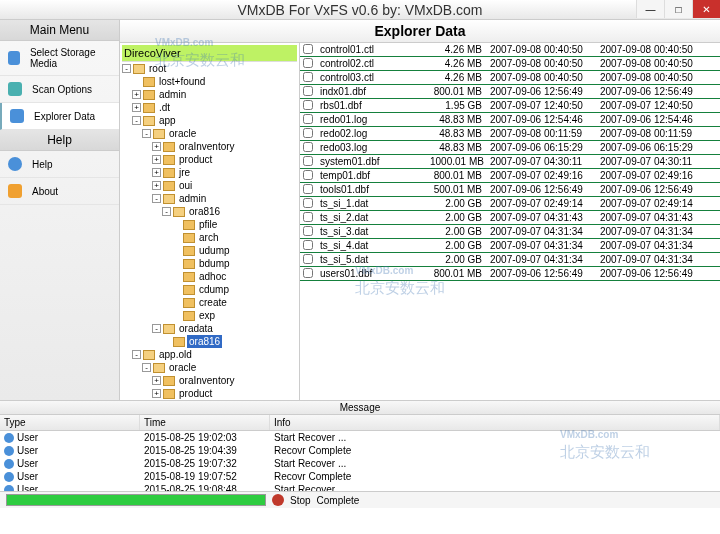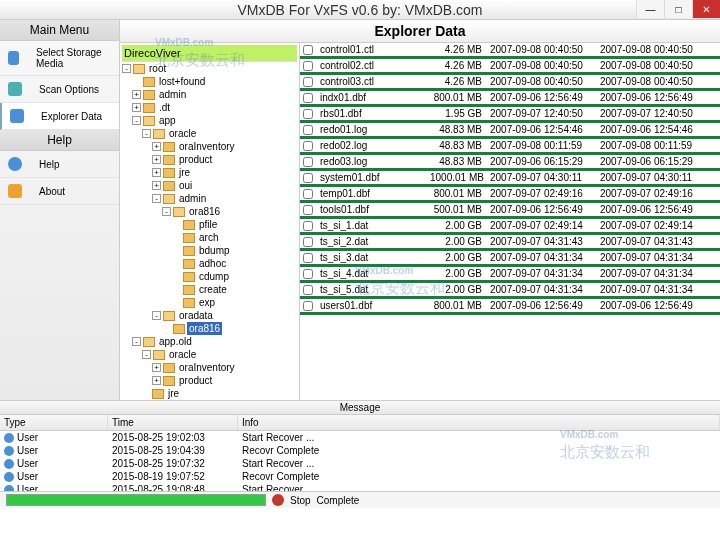--- a/index.html
+++ b/index.html
@@ -7,21 +7,21 @@
 .titlebar{height:20px;background:linear-gradient(#fff,#e8e8e8);border-bottom:1px solid #ccc;display:flex;align-items:center;justify-content:center;position:relative}
 .titlebar-text{font-size:14px;color:#333}
 .winbtns{position:absolute;right:0;top:0;display:flex;height:18px}
 .winbtn{width:28px;height:18px;display:flex;align-items:center;justify-content:center;font-size:10px;border-left:1px solid #ddd}
 .winbtn.close{background:#c9302c;color:#fff}
 .winbtn.max{background:#f5f5f5}
 .winbtn.min{background:#f5f5f5}
 .main{display:flex;height:380px}
 .sidebar{width:120px;background:linear-gradient(#f8f8f8,#eaeaea);border-right:1px solid #ccc;display:flex;flex-direction:column}
 .side-head{background:linear-gradient(#e5e5e5,#d8d8d8);text-align:center;padding:3px 0;border-bottom:1px solid #ccc;font-size:12px}
-.side-item{display:flex;align-items:center;gap:17px;padding:6px 8px;cursor:pointer;border-bottom:1px solid #e5e5e5}
+.side-item{display:flex;align-items:center;gap:10px;padding:6px 8px;cursor:pointer;border-bottom:1px solid #e5e5e5}
 .side-item.sel{background:#fff;border-left:2px solid #7ab}
 .sicon{width:14px;height:14px;border-radius:3px}
 .ic-blue{background:#4a90d9}
 .ic-teal{background:#4ab0b0}
 .ic-info{background:#4a90d9;border-radius:50%}
 .ic-home{background:#f0a030}
 .content{flex:1;display:flex;flex-direction:column}
 .content-title{text-align:center;font-weight:bold;font-size:14px;padding:3px 0;background:linear-gradient(#fff,#eee);border-bottom:1px solid #ccc}
 .panels{flex:1;display:flex;overflow:hidden}
 .tree-panel{width:180px;border-right:1px solid #ccc;overflow:auto;padding:2px;position:relative}
@@ -34,36 +34,36 @@
 .spacer{display:inline-block;width:9px}
 .ficon{width:12px;height:10px;background:#f0c060;border:1px solid #c09030;display:inline-block}
 .ficon.open{background:#f5d080}
 .ind1{padding-left:10px}.ind2{padding-left:20px}.ind3{padding-left:30px}.ind4{padding-left:40px}.ind5{padding-left:50px}
 .file-panel{flex:1;display:flex;flex-direction:column;overflow:hidden}
 .curpath{font-size:9px;padding:2px 4px;border-bottom:1px solid #ddd;background:#fafafa}
 .file-head,.file-row{display:flex;font-size:9px}
 .file-head{background:linear-gradient(#f8f8f8,#e8e8e8);border-bottom:1px solid #ccc}
 .file-head>div{padding:2px 4px;border-right:1px solid #ddd}
 .file-rows{flex:1;overflow:auto}
-.file-row{border-bottom:3px solid #15803d;align-items:flex-end}
+.file-row{border-bottom:1px solid #15803d;align-items:flex-start}
 .file-row>div{padding:1px 4px;overflow:hidden;white-space:nowrap}
 .c-chk{width:16px;display:flex;align-items:center;justify-content:center}
 .c-chk input{width:10px;height:10px}
 .c-name{width:110px}
 .c-size{width:60px;text-align:right}
 .c-mod{width:110px}
 .c-acc{width:110px}
 .bottom{border-top:1px solid #ccc}
 .msg-head{text-align:center;background:linear-gradient(#f8f8f8,#e8e8e8);border-bottom:1px solid #ccc;padding:1px;font-size:10px}
 .msg-cols{display:flex;background:linear-gradient(#f8f8f8,#e8e8e8);border-bottom:1px solid #ccc;font-size:9px}
 .msg-cols>div{padding:2px 4px;border-right:1px solid #ddd}
 .msg-rows{height:60px;overflow:auto}
 .msg-row{display:flex;font-size:9px}
 .msg-row>div{padding:1px 4px}
-.m-type{width:108px;display:flex;align-items:center;gap:3px}
+.m-type{width:140px;display:flex;align-items:center;gap:3px}
 .m-time{width:130px}
 .m-info{flex:1}
 .uicon{width:10px;height:10px;background:#4a90d9;border-radius:50%;display:inline-block}
 .statusbar{display:flex;align-items:center;gap:6px;padding:2px 6px;border-top:1px solid #ccc;background:#f5f5f5}
 .progress{flex:0 0 260px;height:12px;border:1px solid #999;background:#fff}
 .progress-fill{height:100%;background:#2ecc40;width:100%}
 .stopicon{width:12px;height:12px;background:#c0392b;border-radius:50%;display:inline-block}
 .wm{position:absolute;font-size:20px;font-weight:bold;color:rgba(70,120,180,.35);pointer-events:none;z-index:99}
 .wm small{display:block;font-size:15px;font-weight:normal;text-align:center;color:rgba(70,120,180,.35)}
 .wm1{left:155px;top:28px}
@@ -184,20 +184,25 @@
               <span class="lbl">pfile</span>
             </div>
           <div class="tn ind5">
               <span class="spacer"></span>
               <span class="ficon"></span>
               <span class="lbl">arch</span>
             </div>
           <div class="tn ind5">
               <span class="spacer"></span>
               <span class="ficon"></span>
+              <span class="lbl">udump</span>
+            </div>
+          <div class="tn ind5">
+              <span class="spacer"></span>
+              <span class="ficon"></span>
               <span class="lbl">bdump</span>
             </div>
           <div class="tn ind5">
               <span class="spacer"></span>
               <span class="ficon"></span>
               <span class="lbl">adhoc</span>
             </div>
           <div class="tn ind5">
               <span class="spacer"></span>
               <span class="ficon"></span>

